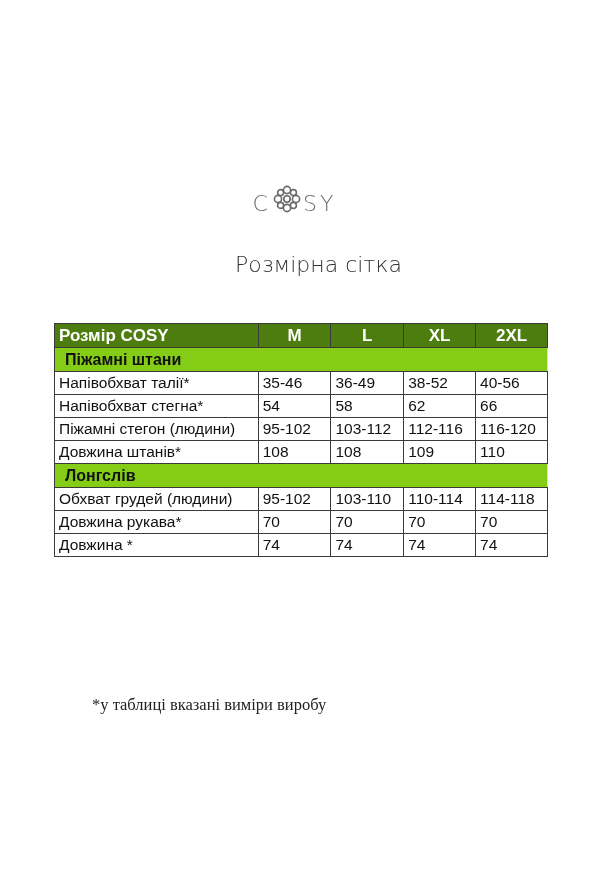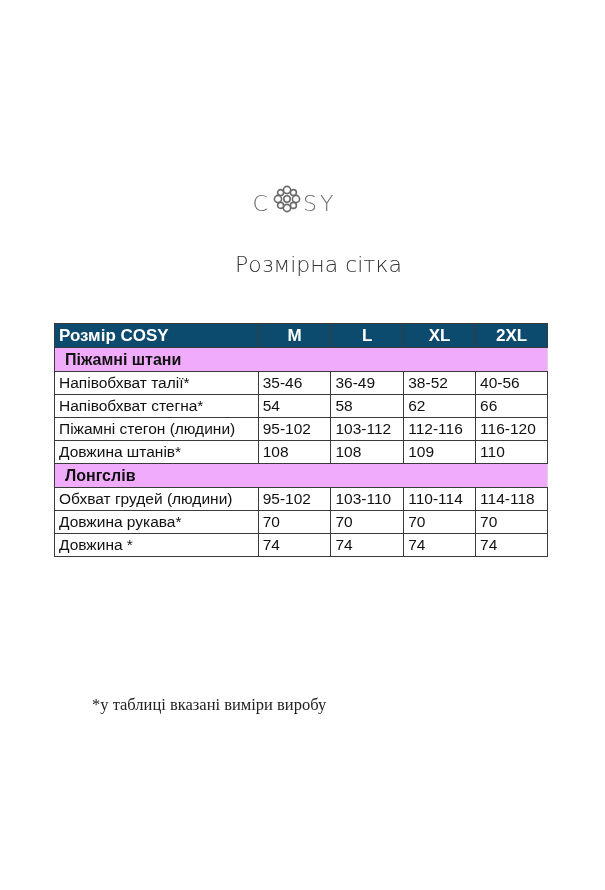--- a/index.html
+++ b/index.html
@@ -30,26 +30,26 @@
     table.sizes td, table.sizes th {
       border: 1px solid #3a3a3a; height: 22px; padding: 0 4px;
       white-space: nowrap;
     }
     col.c0 { width: 204px; }
     col.c1 { width: 73px; }
     col.c2 { width: 73px; }
     col.c3 { width: 72px; }
     col.c4 { width: 72px; }
     tr.head th {
-      background: #0c4a6e; color: #ffffff; font-weight: bold; font-size: 17px;
+      background: #4d7c0f; color: #ffffff; font-weight: bold; font-size: 17px;
       text-align: center; height: 23px;
     }
     tr.head th.first { text-align: left; }
     tr.section td {
-      background: #f0abfc; font-weight: bold; font-size: 16px; height: 23px;
+      background: #84cc16; font-weight: bold; font-size: 16px; height: 23px;
       border-left: none; border-right: none; padding-left: 10px;
     }
     tr.section td.lead { border-left: 1px solid #3a3a3a; }
     tr.section td.trail { border-right: 1px solid #d9d9d9; }
     td.num { text-align: left; }
     td.label { text-align: left; }
     .footnote {
       position: absolute; left: 92px; top: 695px; font-size: 16.5px;
       color: #222; font-family: Liberation Serif, serif;
     }

